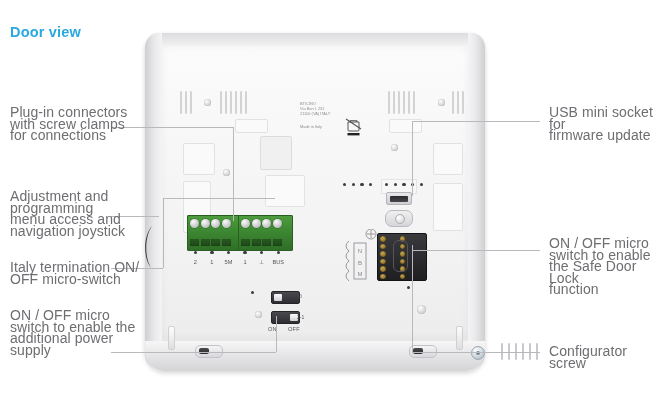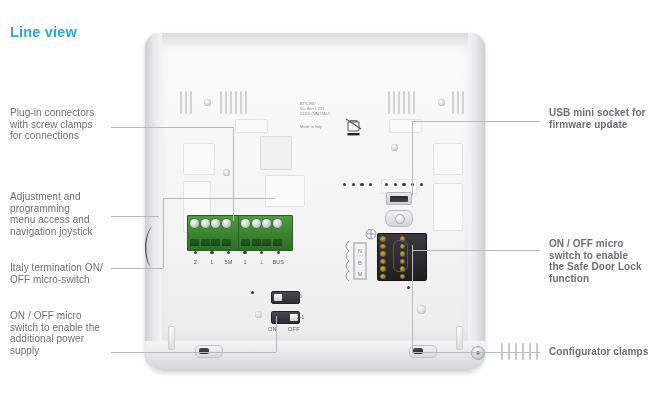--- a/index.html
+++ b/index.html
@@ -10,24 +10,24 @@
   }
 
   .title{
     position:absolute;left:10px;top:24px;
     font-size:14.5px;font-weight:bold;color:#29a9e0;
     letter-spacing:.2px;
   }
 
   
   .callout{
-    position:absolute;font-size:10px;line-height:11.6px;
+    position:absolute;font-size:14px;line-height:11.6px;
     color:#6e6e72;white-space:pre-line;letter-spacing:.08px;
   }
-  .callout.right{left:549px;font-weight:bold;}
+  .callout.right{left:549px;}
 
   
   .lead{position:absolute;background:#b9b9bd;}
   .lead.h{height:1px;}
   .lead.v{width:1px;}
 
   
   .device{
     position:absolute;left:145px;top:33px;width:340px;height:338px;
     border-radius:17px 17px 20px 20px;
@@ -221,21 +221,21 @@
   .ribs i{display:block;width:2px;height:17px;background:#c9c9cd;border-radius:1px;}
   .tab{
     position:absolute;width:5px;height:22px;border-radius:2px;
     background:linear-gradient(180deg,#fdfdfd,#dededf);
     border:1px solid #d0d0d3;
   }
 </style>
 </head>
 <body>
 
-<div class="title">Line view</div>
+<div class="title">Door view</div>
 
 <div class="device">
 
   <div class="bezel-t"></div>
   <div class="bezel-l"></div>
   <div class="bezel-r"></div>
   <div class="bezel-b"></div>
 
   <div class="plate"></div>
 
@@ -486,13 +486,13 @@
 supply</div>
 
 <div class="callout right" style="top:107px;">USB mini socket for
 firmware update</div>
 
 <div class="callout right" style="top:238px;">ON / OFF micro
 switch to enable
 the Safe Door Lock
 function</div>
 
-<div class="callout right" style="top:346px;">Configurator clamps</div>
+<div class="callout right" style="top:346px;">Configurator screw</div>
 
 </body></html>

